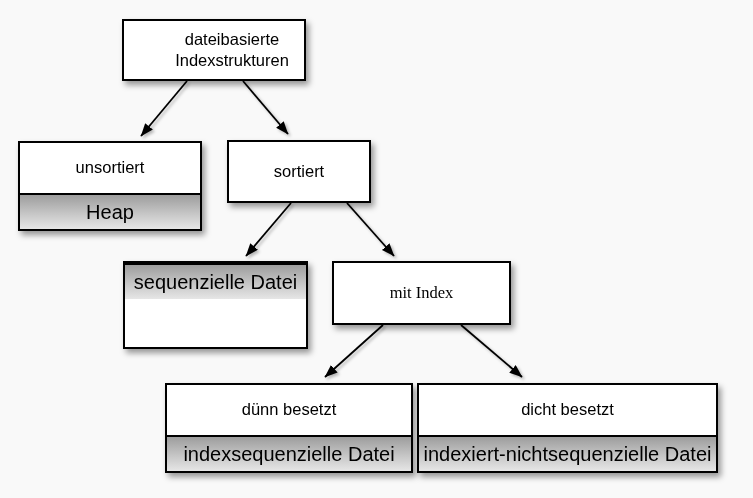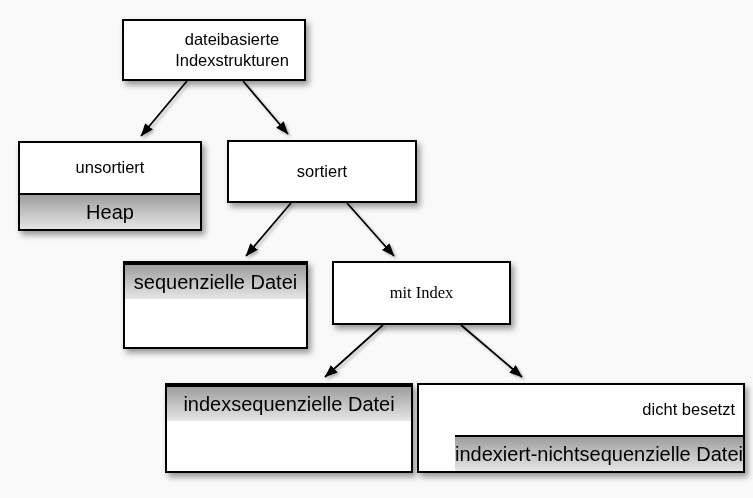--- a/index.html
+++ b/index.html
@@ -50,25 +50,25 @@
     align-items: center;
     justify-content: center;
     text-align: center;
     font-size: 20px;
     color: #000000;
     white-space: nowrap;
   }
   
   #node-root        { left: 122px; top: 19px;  width: 184px; height: 62px; padding-left: 36px; }
   #node-unsortiert  { left: 18px;  top: 141px; width: 184px; height: 90px; }
-  #node-sortiert    { left: 227px; top: 140px; width: 190px; height: 63px; }
+  #node-sortiert    { left: 227px; top: 140px; width: 144px; height: 63px; }
   #node-ohne-index  { left: 123px; top: 261px; width: 185px; height: 88px; }
   #node-mit-index   { left: 332px; top: 261px; width: 179px; height: 64px; font-family: Liberation Serif, serif; }
   #node-duenn       { left: 165px; top: 383px; width: 248px; height: 90px; }
-  #node-dicht       { left: 417px; top: 383px; width: 328px; height: 90px; align-items: flex-end; }
+  #node-dicht       { left: 417px; top: 383px; width: 301px; height: 90px; }
 </style>
 </head>
 <body>
 
 <div class="canvas">
 
   <svg class="edges" viewBox="0 0 753 498" xmlns="http://www.w3.org/2000/svg" aria-hidden="true">
     <defs>
       <marker id="arrowhead" markerUnits="userSpaceOnUse" markerWidth="14" markerHeight="12" refX="12.5" refY="5" orient="auto">
         <path d="M0,0 L13,5 L0,10 z" fill="#000000"></path>
@@ -97,20 +97,21 @@
 
   <div class="node" id="node-ohne-index">
     <div class="sub">sequenzielle Datei</div>
   </div>
 
   <div class="node" id="node-mit-index">
     <div class="title">mit Index</div>
   </div>
 
   <div class="node" id="node-duenn">
+    <div class="title">dünn besetzt</div>
     <div class="sub">indexsequenzielle Datei</div>
   </div>
 
   <div class="node" id="node-dicht">
     <div class="title">dicht besetzt</div>
     <div class="sub">indexiert-nichtsequenzielle Datei</div>
   </div>
 
 </div>
 

